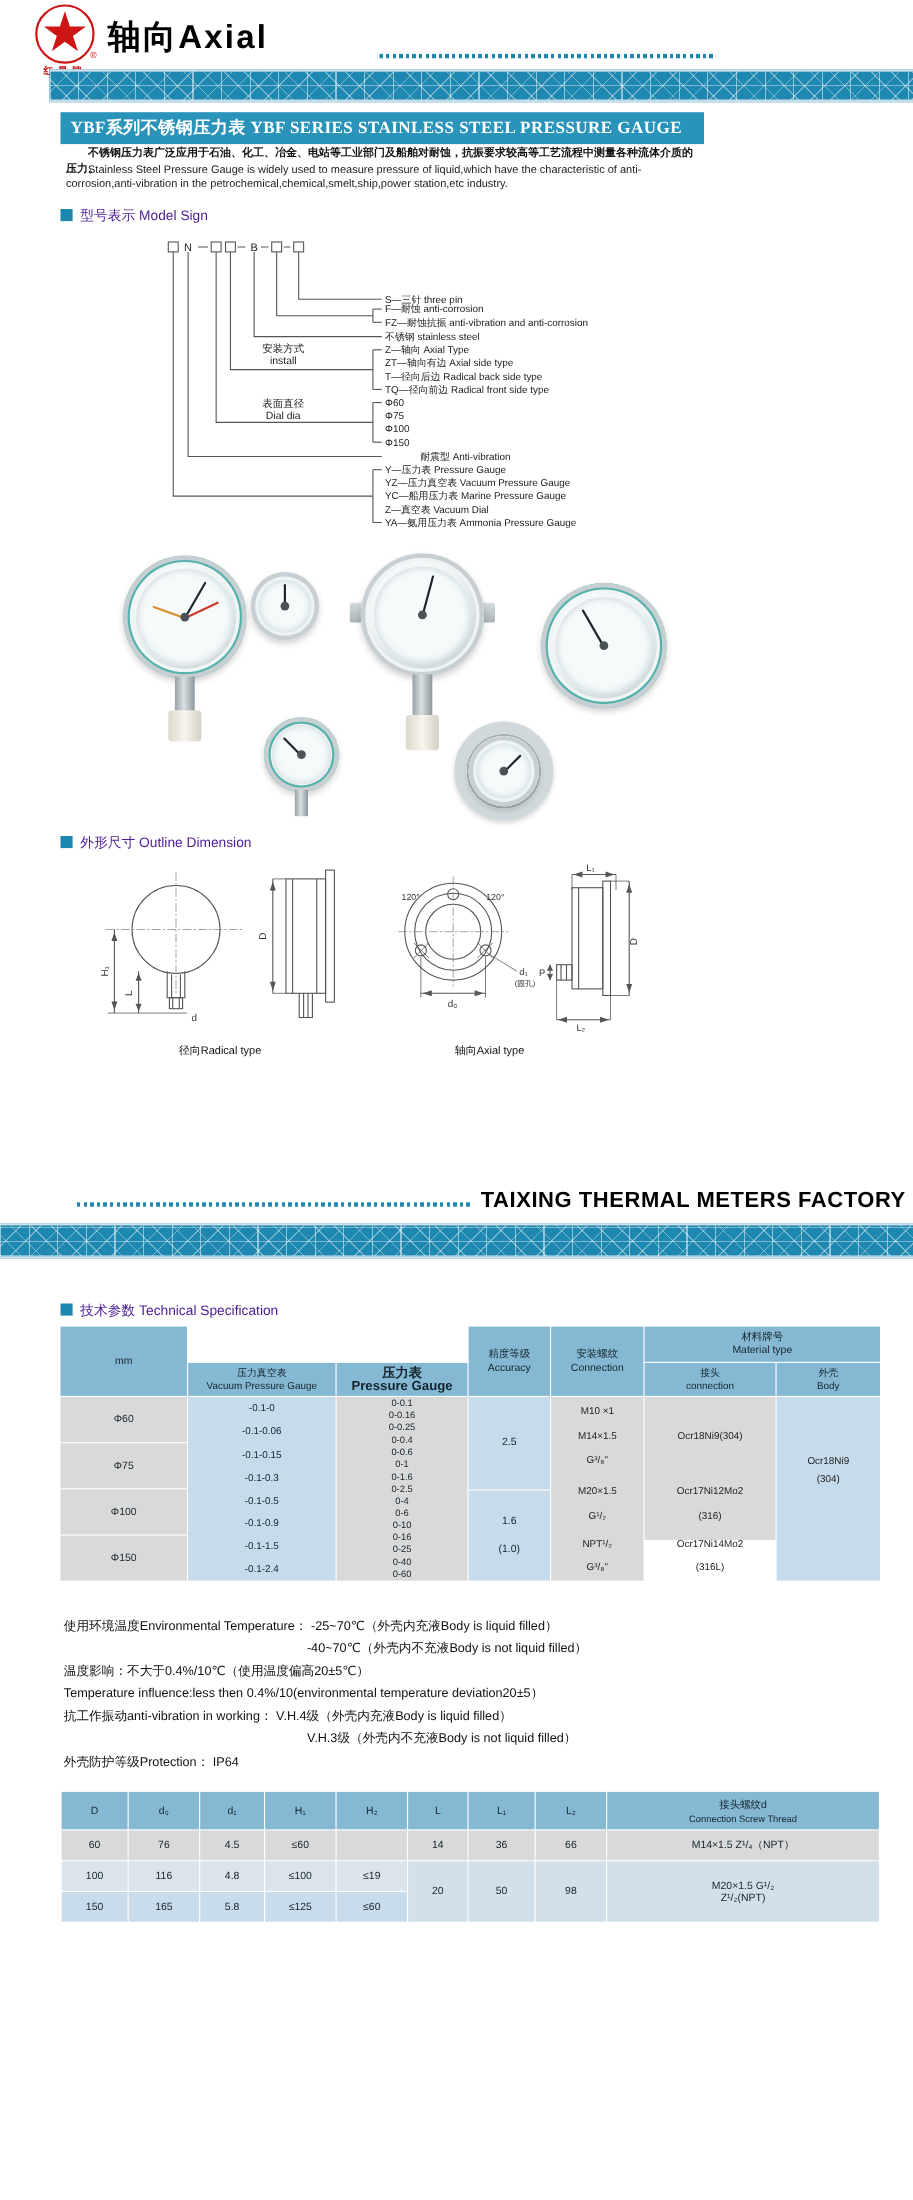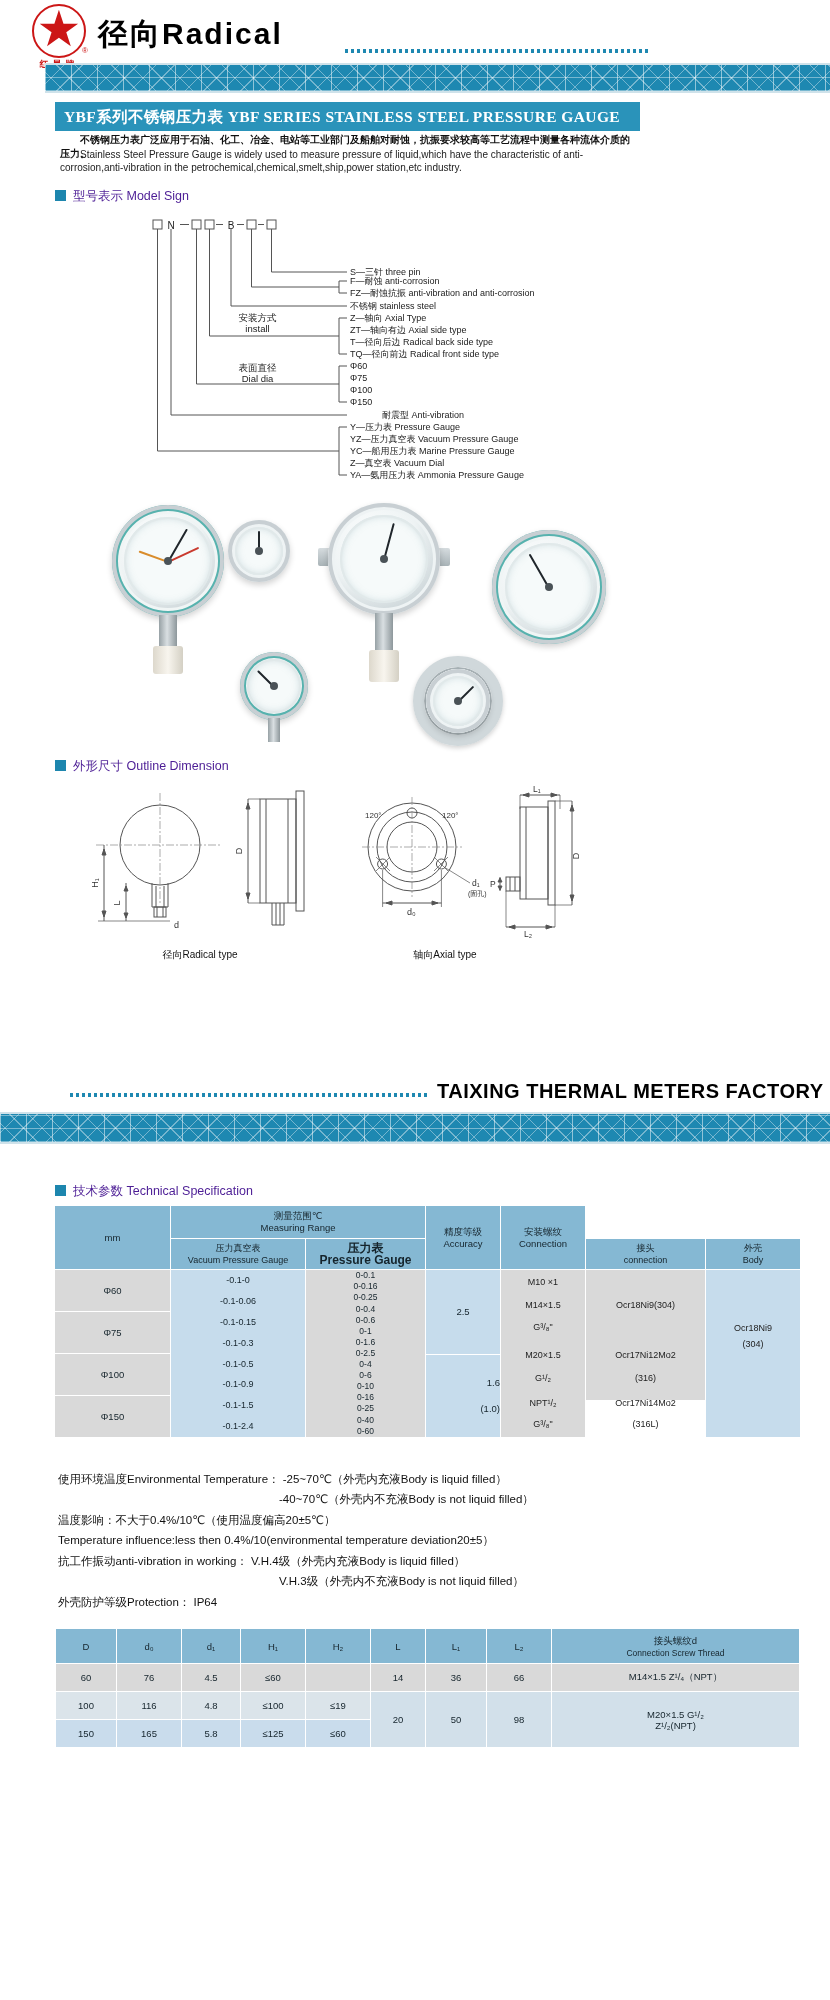--- a/index.html
+++ b/index.html
@@ -73,21 +73,21 @@
 
 <div class="page">
 
   <div class="abs" style="left:32px;top:4px;">
     <div class="logo-circle">
         <span class="logo-star">★</span>
       </div>
     <span class="logo-r abs" style="left:50px;top:42px;">®</span>
   </div>
   <div class="abs brand-text" style="left:28px;top:58px;width:62px;text-align:center;">红星牌</div>
-  <div class="abs company" style="left:98px;top:14px;">径向Radical</div>
+  <div class="abs company" style="left:98px;top:14px;">轴向Axial</div>
   <div class="abs dotted" style="left:345px;top:49px;width:305px;"></div>
   <div class="abs band" style="left:45px;top:63px;width:785px;height:26px;"></div>
 
   <div class="abs title-bar" style="left:55px;top:102px;width:576px;height:29px;">YBF系列不锈钢压力表 YBF SERIES STAINLESS STEEL PRESSURE GAUGE</div>
   <p class="abs intro-en" style="left:60px;top:148px;width:578px;">Stainless Steel Pressure Gauge is widely used to measure pressure of liquid,which have the characteristic of anti-corrosion,anti-vibration in the petrochemical,chemical,smelt,ship,power station,etc industry.</p>
   <p class="abs intro-cn" style="left:60px;top:133px;width:578px;">不锈钢压力表广泛应用于石油、化工、冶金、电站等工业部门及船舶对耐蚀，抗振要求较高等工艺流程中测量各种流体介质的压力。</p>
 
   <div class="abs sec-h" style="left:55px;top:188px;">
     <span class="sq"></span><span>型号表示 Model Sign</span>
   </div>
@@ -294,39 +294,39 @@
   <div class="abs factory" style="left:437px;top:1080px;">TAIXING THERMAL METERS FACTORY</div>
   <div class="abs band" style="left:0;top:1112px;width:830px;height:28px;"></div>
 
   <div class="abs sec-h" style="left:55px;top:1183px;">
     <span class="sq"></span><span>技术参数 Technical Specification</span>
   </div>
 
   <div class="abs" style="left:55px;top:1206px;width:745px;height:231px;">
 
     <div class="cell hd" style="left:0;top:0;width:115px;height:63px;">mm</div>
-    <div class="cell hd" style="left:116px;top:0;width:254px;height:32px;">
-      <div>测量范围℃</div>
-      <div>Measuring Range</div>
-    </div>
     <div class="cell hd" style="left:116px;top:33px;width:134px;height:30px;font-size:9px;">
       <div>压力真空表</div>
       <div>Vacuum Pressure Gauge</div>
     </div>
     <div class="cell hd" style="left:251px;top:33px;width:119px;height:30px;font-size:12px;font-weight:bold;">
       <div>压力表</div>
       <div>Pressure Gauge</div>
     </div>
     <div class="cell hd" style="left:371px;top:0;width:74px;height:63px;">
       <div>精度等级</div>
       <div>Accuracy</div>
     </div>
     <div class="cell hd" style="left:446px;top:0;width:84px;height:63px;">
       <div>安装螺纹</div>
       <div>Connection</div>
+    </div>
+    <div class="cell hd" style="left:531px;top:0;width:214px;height:32px;">
+      <div>材料牌号</div>
+      <div>Material type</div>
     </div>
     <div class="cell hd" style="left:531px;top:33px;width:119px;height:30px;font-size:9px;">
       <div>接头</div>
       <div>connection</div>
     </div>
     <div class="cell hd" style="left:651px;top:33px;width:94px;height:30px;font-size:9px;">
       <div>外壳</div>
       <div>Body</div>
     </div>
 
@@ -354,21 +354,21 @@
 0-2.5
 0-4
 0-6
 0-10
 0-16
 0-25
 0-40
 0-60</div>
 
     <div class="cell cb" style="left:371px;top:64px;width:74px;height:84px;text-align:center;">2.5</div>
-    <div class="cell cb" style="left:371px;top:149px;width:74px;height:82px;gap:14px;align-items:flex-end;">
+    <div class="cell cb" style="left:371px;top:149px;width:74px;height:82px;gap:14px;">
       <div>1.6</div>
       <div>(1.0)</div>
     </div>
 
     <div class="cell cg" style="left:446px;top:64px;width:84px;height:167px;">
       <div class="pos" style="top:6px;">M10 ×1</div>
       <div class="pos" style="top:29px;">M14×1.5</div>
       <div class="pos" style="top:51px;">G³/₈"</div>
       <div class="pos" style="top:79px;">M20×1.5</div>
       <div class="pos" style="top:102px;">G¹/₂</div>

